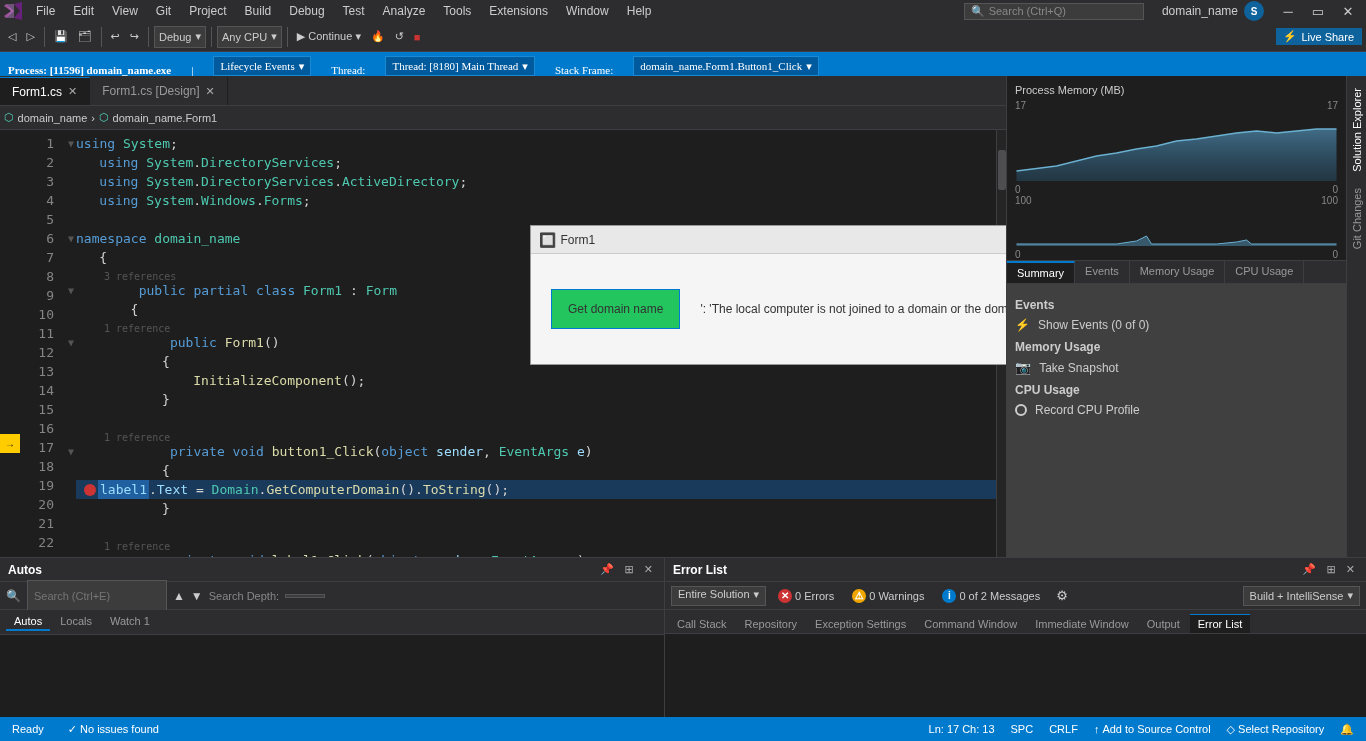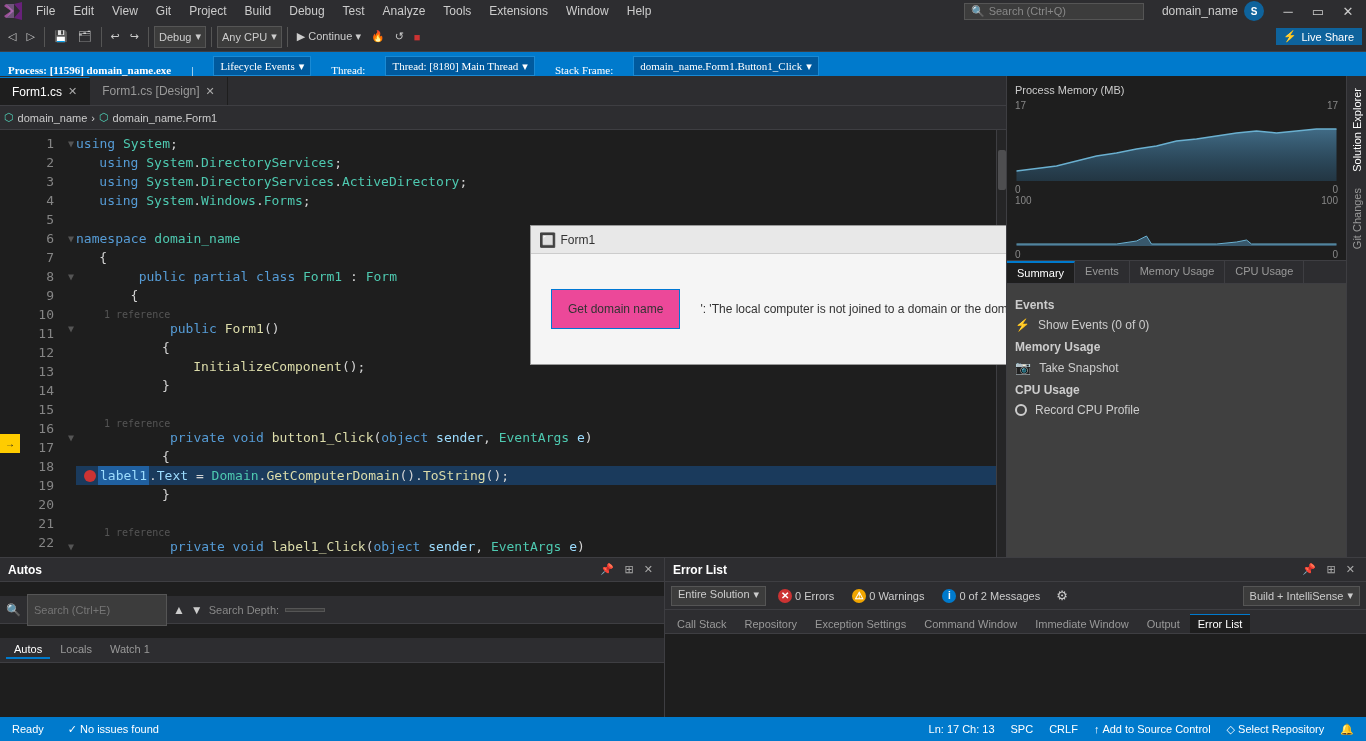--- a/index.html
+++ b/index.html
@@ -371,21 +371,20 @@
     .bottom-panels {
       display: flex;
       height: 100%;
     }
 
     .autos-panel {
       width: 665px;
       display: flex;
       flex-direction: column;
       border-right: 1px solid #3e3e42;
-      gap: 14px;
     }
     .error-panel {
       flex: 1;
       display: flex;
       flex-direction: column;
     }
 
     .panel-header {
       background: #2d2d30;
       height: 24px;
@@ -533,21 +532,21 @@
     .form-body {
       flex: 1;
       display: flex;
       align-items: center;
       padding: 12px 20px;
       gap: 20px;
       background: #f5f5f5;
     }
     .form-btn {
       padding: 12px 16px;
-      background: #ec4899;
+      background: #22c55e;
       border: 1px solid #0078d4;
       color: #333;
       font-size: 12px;
       cursor: pointer;
       white-space: nowrap;
     }
     .form-label-text {
       font-size: 12px;
       color: #333;
     }
@@ -774,20 +773,21 @@
         <div class="code-line">
           <span class="collapse-icon">▼</span>
           <span class="kw">namespace</span><span class="pun"> </span><span class="cls">domain_name</span>
         </div>
 
         <div class="code-line">
           <span class="pun">    {</span>
         </div>
 
         <div style="display:flex;flex-direction:column;">
+          <div style="height:14px;padding-left:44px;font-size:10px;color:#555;font-family:Consolas,monospace;">3 references</div>
           <div class="code-line">
             <span class="collapse-icon">▼</span>
             <span class="pun">        </span><span class="kw">public</span><span class="pun"> </span><span class="kw">partial</span><span class="pun"> </span><span class="kw">class</span><span class="pun"> </span><span class="cls">Form1</span><span class="pun"> : </span><span class="cls">Form</span>
           </div>
         </div>
 
         <div class="code-line">
           <span class="pun">        {</span>
         </div>
 

